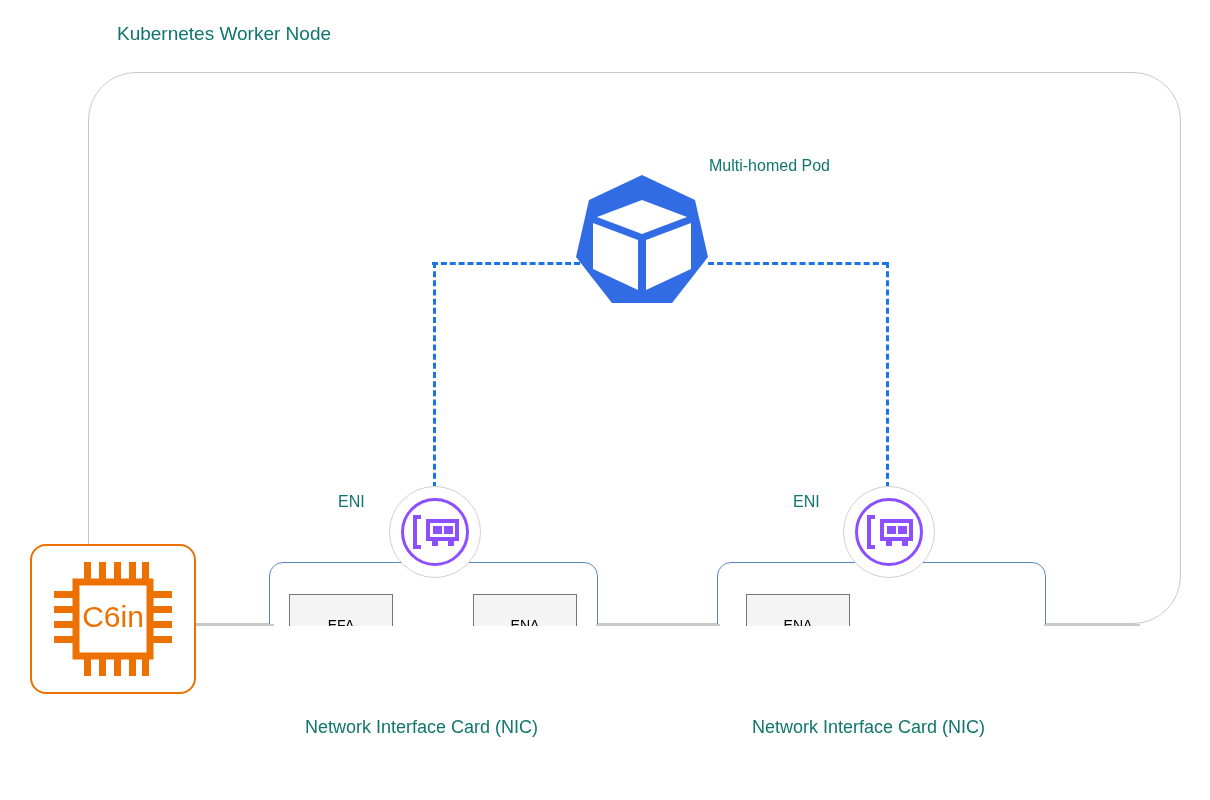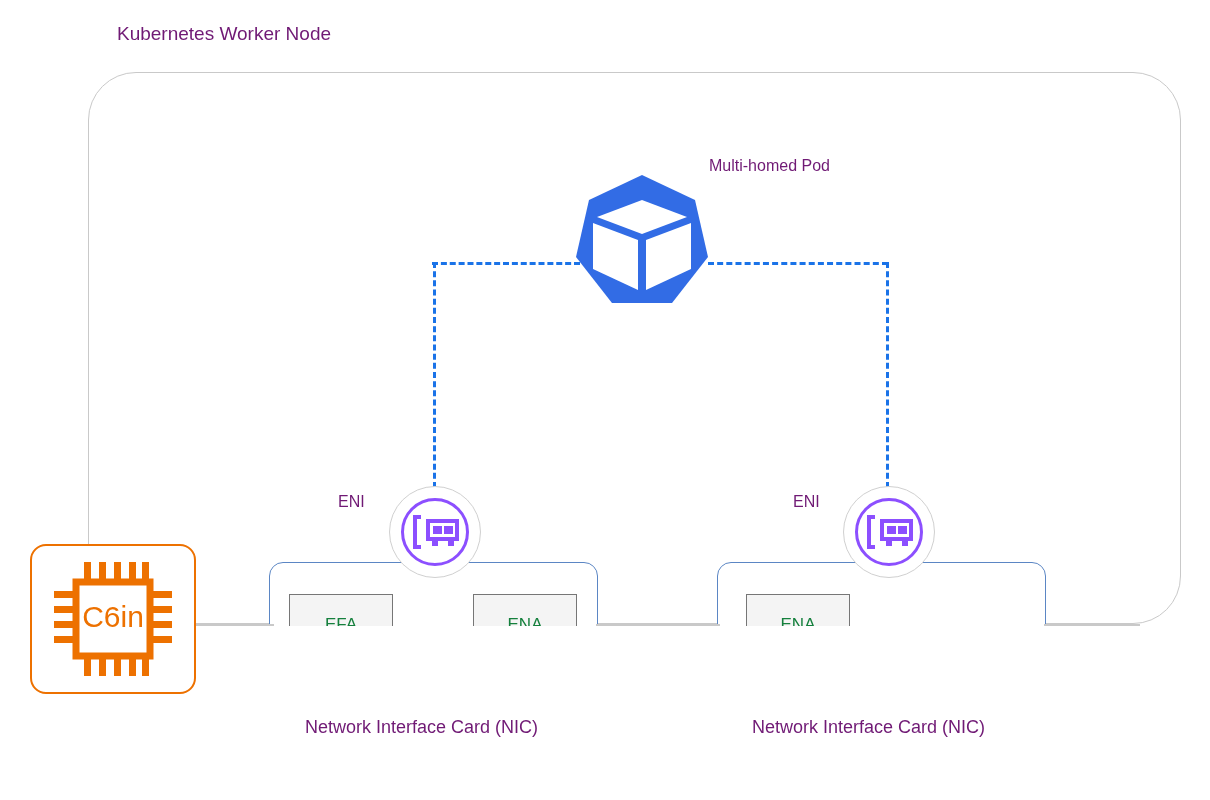--- a/index.html
+++ b/index.html
@@ -12,21 +12,21 @@
   }
   #canvas {
     position: relative;
     width: 1210px;
     height: 800px;
     background: #ffffff;
     overflow: hidden;
   }
   .lbl {
     position: absolute;
-    color: #701a75;
+    color: #0f766e;
     white-space: nowrap;
     line-height: 1;
   }
   #node-title {
     left: 117px;
     top: 24px;
     font-size: 19px;
   }
   #pod-title {
     left: 709px;
@@ -124,22 +124,22 @@
     position: absolute;
     top: 594px;
     width: 104px;
     height: 62px;
     border: 1.6px solid #767676;
     background: #f4f4f4;
     box-sizing: border-box;
     display: flex;
     align-items: center;
     justify-content: center;
-    font-size: 17px;
-    color: #15803d;
+    font-size: 14px;
+    color: #000000;
   }
   #sub-efa { left: 289px; }
   #sub-ena-1 { left: 473px; }
   #sub-ena-2 { left: 746px; }
 
   
   .eni {
     position: absolute;
     top: 486px;
     width: 92px;

